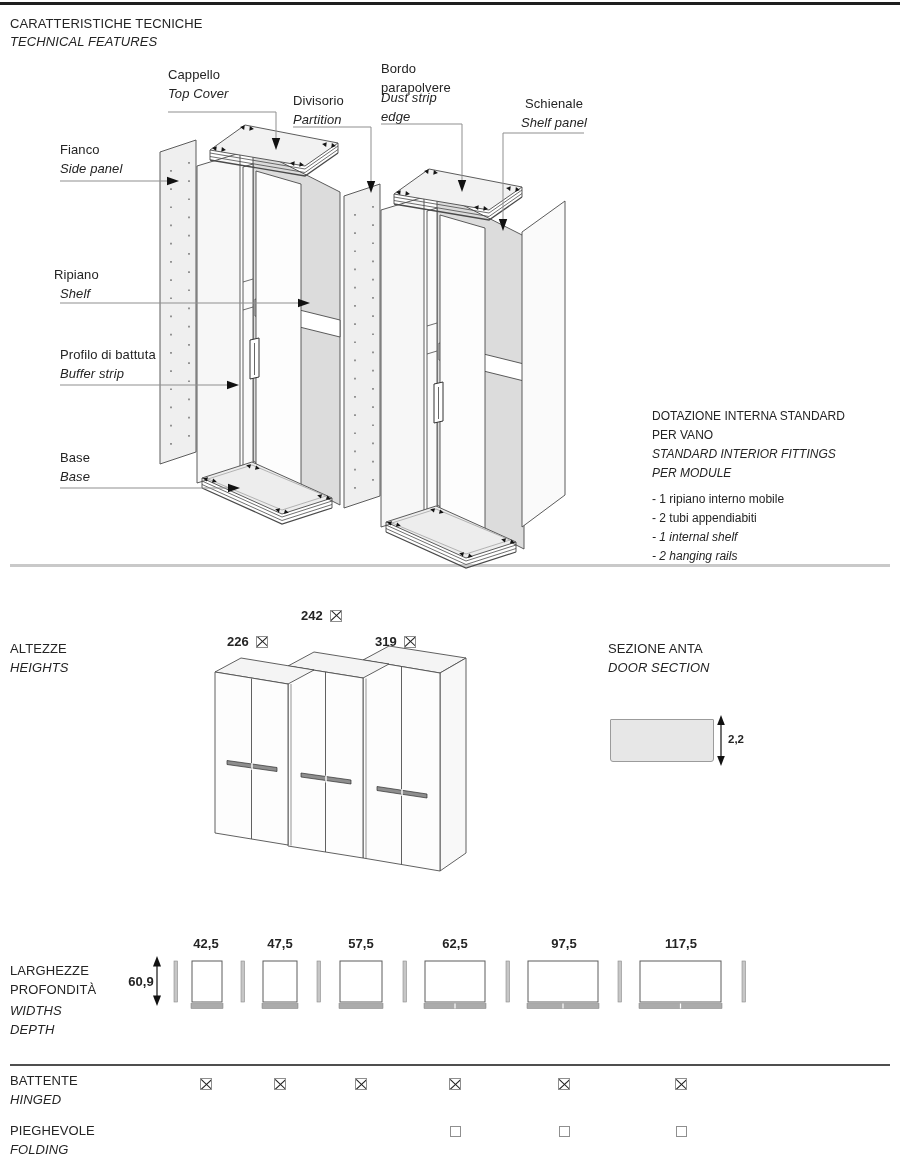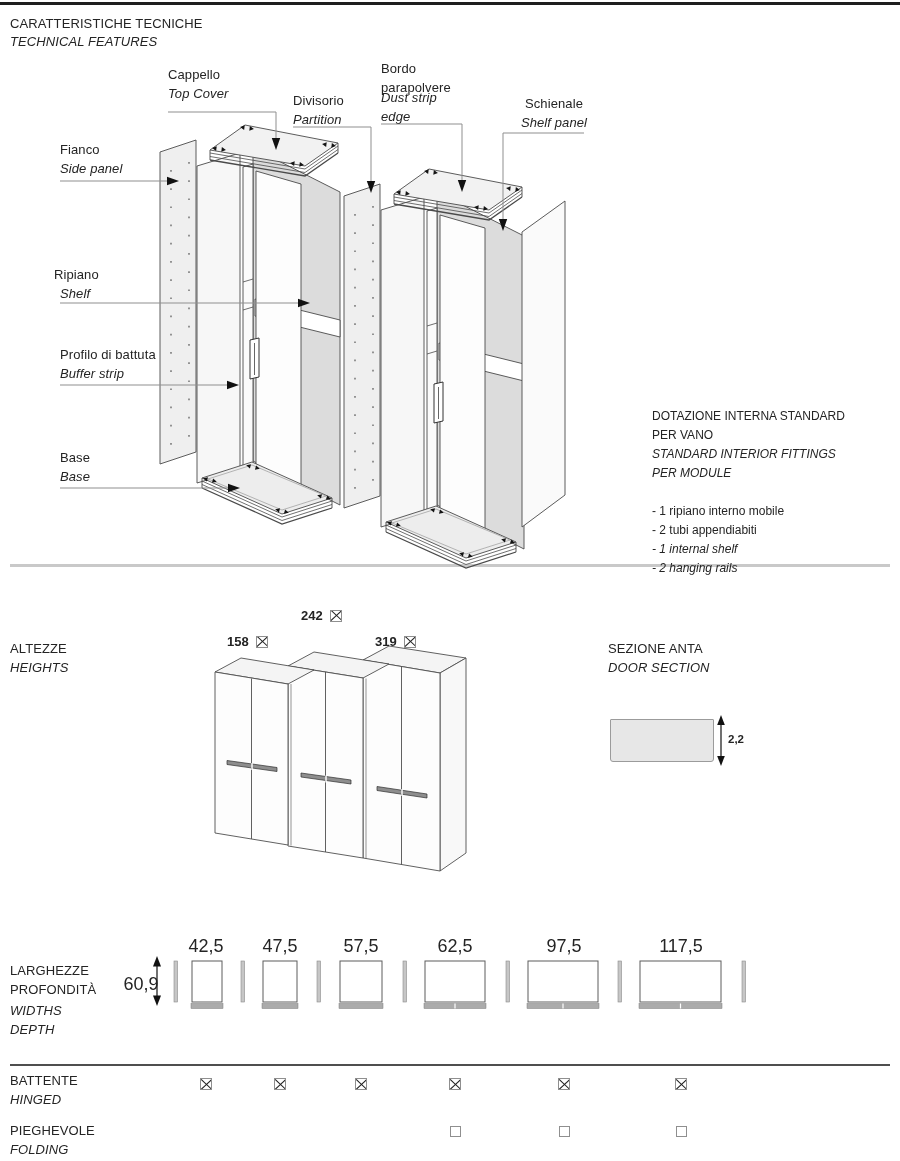--- a/index.html
+++ b/index.html
@@ -4,39 +4,39 @@
 <style>
   *{margin:0;padding:0;box-sizing:border-box}
   html,body{background:#fff}
   .page{position:relative;width:900px;height:1161px;background:#fff;
         font-family:"Liberation Sans",sans-serif;color:#242424;overflow:hidden}
   .art{position:absolute;left:0;top:0;pointer-events:none}
   .lbl{position:absolute;font-size:13px;line-height:18.5px;letter-spacing:.1px;white-space:pre-line}
   .en{font-style:italic}
   .wrap{white-space:normal}
   .ctr{text-align:center}
-  .dim{position:absolute;font-size:18px;font-weight:400;transform:translateX(-50%);white-space:nowrap}
+  .dim{position:absolute;font-size:13px;font-weight:700;transform:translateX(-50%);white-space:nowrap}
   .dim-s{position:absolute;font-size:11.5px;font-weight:700;white-space:nowrap}
   .rule-top{position:absolute;left:0;right:0;top:2px;height:3px;background:#1e1e1e}
   .rule-gray{position:absolute;left:10px;right:10px;top:564px;height:3px;background:#c9c9c9}
   .rule-dark{position:absolute;left:10px;right:10px;top:1064px;height:2px;background:#4f4f4f}
   .cb{width:12px;height:12px;border:1px solid #8f8f8f;background:#fff;position:absolute}
   .cb.small{width:11px;height:11px}
   .cb.checked{position:absolute;overflow:hidden}
   .cb.checked::before,.cb.checked::after{content:"";position:absolute;left:-2px;top:4.5px;width:15px;height:1.4px;background:#222}
   .cb.checked::before{transform:rotate(43deg)}
   .cb.checked::after{transform:rotate(-43deg)}
   .hgroup{position:absolute;display:flex;align-items:center;gap:7px}
   .hgroup .num{font-size:13px;font-weight:700}
   .hgroup .cb{position:relative;flex:0 0 auto}
   .hgroup .cb.checked::before,.hgroup .cb.checked::after{left:-2px;top:4.5px}
   .door-rect{position:absolute;left:610px;top:719px;width:104px;height:43px;background:#e7e7e7;
              border:1px solid #9b9b9b;border-radius:1px 1px 3px 3px}
   .fitblock{position:absolute;left:652px;top:407px;font-size:12px;line-height:19px}
-  .fitblock .items{margin-top:19px}
+  .fitblock .items{margin-top:7px}
 </style>
 </head>
 <body>
 
 <div class="page">
 
   <div class="rule-top"></div>
   <div class="rule-gray"></div>
   <div class="rule-dark"></div>
 
@@ -227,21 +227,21 @@
       <div>- 2 tubi appendiabiti</div>
       <div class="en">- 1 internal shelf</div>
       <div class="en">- 2 hanging rails</div>
     </div>
   </div>
 
   <div class="lbl" style="left:10px;top:640px">ALTEZZE</div>
   <div class="lbl en" style="left:10px;top:659px">HEIGHTS</div>
 
   <div class="hgroup" style="left:227px;top:634px">
-    <span class="num">158</span>
+    <span class="num">226</span>
     <span class="cb checked"></span>
   </div>
   <div class="hgroup" style="left:301px;top:608px">
     <span class="num">242</span>
     <span class="cb checked"></span>
   </div>
   <div class="hgroup" style="left:375px;top:634px">
     <span class="num">319</span>
     <span class="cb checked"></span>
   </div>

